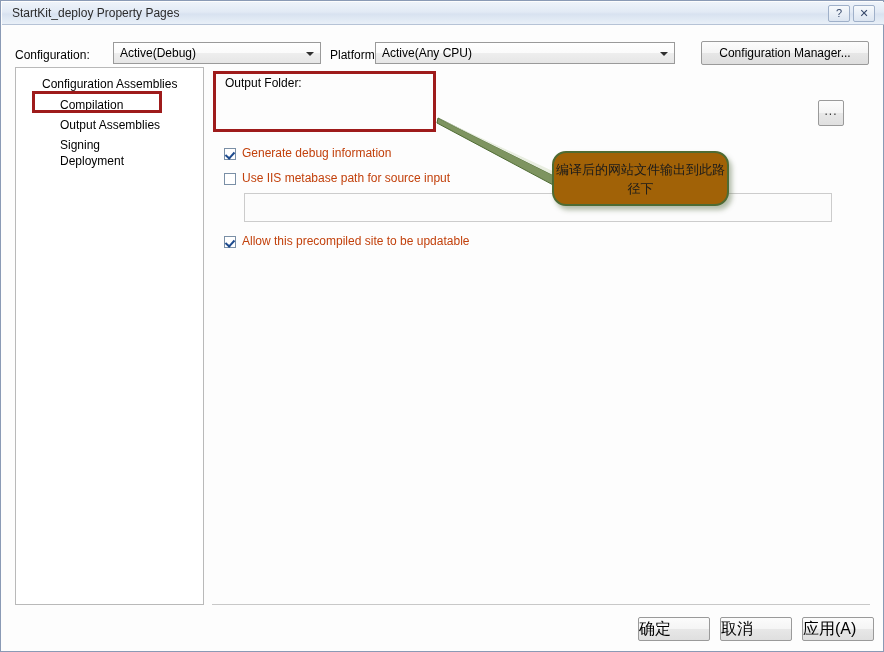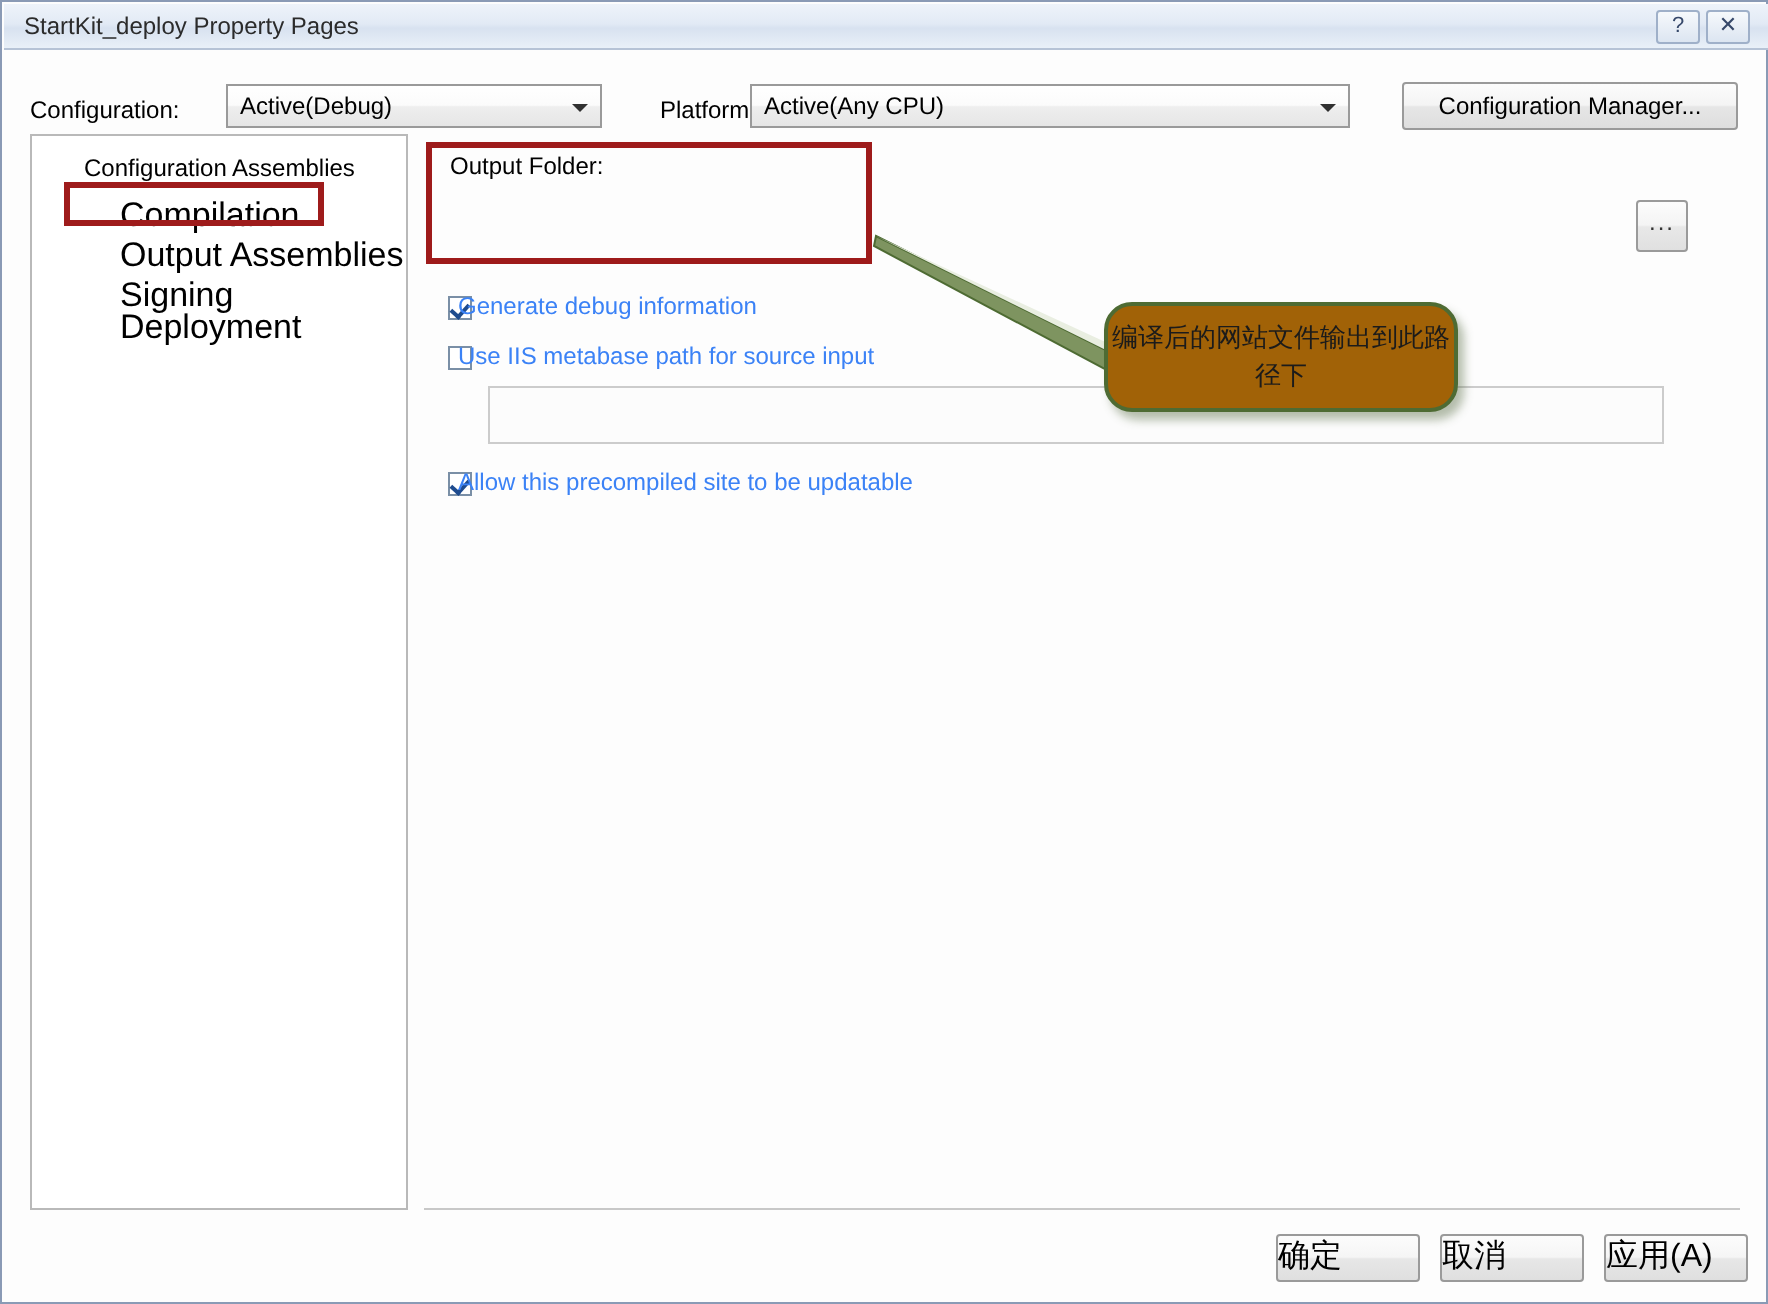--- a/index.html
+++ b/index.html
@@ -48,21 +48,21 @@
     background:linear-gradient(to bottom,#ffffff 0%,#fbfbfb 48%,#eeeeee 52%,#e6e6e6 100%);
   }
   .combo .val{
     position:absolute;left:6px;top:3px;font-size:12px;color:#000;white-space:nowrap;
   }
   .combo .arrow{
     position:absolute;right:6px;top:9px;width:0;height:0;
     border-left:4px solid transparent;border-right:4px solid transparent;
     border-top:4px solid #303030;
   }
-  #cfg-combo{left:112px;top:41px;width:188px;}
+  #cfg-combo{left:112px;top:41px;width:208px;}
   #plat-combo{left:374px;top:41px;width:300px;}
 
   #cfgmgr-btn{
     position:absolute;left:700px;top:40px;width:168px;height:24px;
     box-sizing:border-box;
     border:1px solid #9a9a9a;border-radius:2px;
     background:linear-gradient(to bottom,#fcfcfc 0%,#f4f4f4 48%,#e6e6e6 52%,#dedede 100%);
     font-size:12px;text-align:center;line-height:22px;color:#000;
   }
 
@@ -70,21 +70,21 @@
   #tree-panel{
     position:absolute;left:14px;top:66px;width:189px;height:538px;
     box-sizing:border-box;
     border:1px solid #b9b9b9;
     background:#ffffff;
   }
   .tree-root{
     position:absolute;left:26px;top:9px;font-size:12px;color:#000;white-space:nowrap;
   }
   .tree-child{
-    position:absolute;left:44px;font-size:17px;color:#000;white-space:nowrap;
+    position:absolute;left:44px;font-size:12px;color:#000;white-space:nowrap;
   }
   #tn-1{top:30px;}
   #tn-2{top:50px;}
   #tn-3{top:70px;}
   #tn-4{top:86px;}
 
   
   .redbox{
     position:absolute;box-sizing:border-box;
     border:3px solid #9e1b1b;
@@ -123,21 +123,21 @@
     background:#ffffff;
   }
   .cb.checked::after{
     content:"";
     position:absolute;left:2px;top:1px;
     width:4px;height:7px;
     border:solid #1e4b8e;border-width:0 2px 2px 0;
     transform:rotate(42deg);
   }
   .cb-label{
-    position:absolute;left:5px;top:0;font-size:12px;color:#3b82f6;white-space:nowrap;
+    position:absolute;left:18px;top:0;font-size:12px;color:#c2410c;white-space:nowrap;
   }
   #cb-debug{left:223px;top:145px;}
   #cb-iis{left:223px;top:170px;}
   #cb-updatable{left:223px;top:233px;}
 
   #iis-input{
     position:absolute;left:243px;top:192px;width:588px;height:29px;
     box-sizing:border-box;
     border:1px solid #cccccc;
     background:#fcfcfc;

